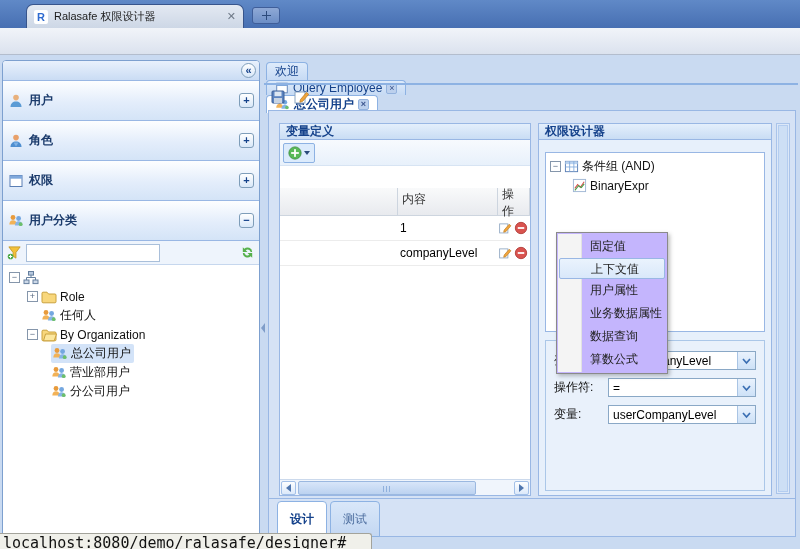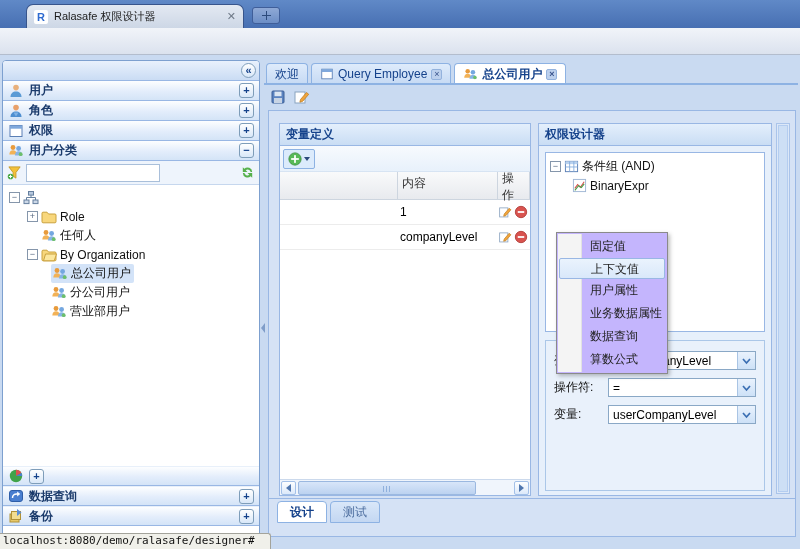--- a/index.html
+++ b/index.html
@@ -34,67 +34,67 @@
   .page{position:absolute;left:0;top:55px;width:800px;height:494px;background:#c9daf1;}
 
   
   .sidebar{position:absolute;left:2px;top:5px;width:258px;height:481px;
     border:1px solid #7da0cf;border-radius:4px 4px 0 0;background:#fff;overflow:hidden;box-sizing:border-box;}
   .sb-head{height:19px;background:linear-gradient(180deg,#e9f1fc,#cadcf4);
     border-bottom:1px solid #99b7e4;position:relative;}
   .collapse-btn{position:absolute;right:3px;top:2px;width:15px;height:15px;border:1px solid #7e9db9;
     border-radius:8px;background:linear-gradient(180deg,#fff,#d8e7f8);color:#15428b;font-weight:bold;
     font-size:11px;line-height:13px;text-align:center;box-sizing:border-box;}
-  .acc-row{height:20px;background:linear-gradient(180deg,#fdfeff,#e3edfb 55%,#d4e4f7);
+  .acc-row{height:40px;background:linear-gradient(180deg,#fdfeff,#e3edfb 55%,#d4e4f7);
     border-bottom:1px solid #99b7e4;display:flex;align-items:center;gap:5px;padding:0 5px;box-sizing:border-box;}
   .acc-label{font-weight:bold;color:#1a3a6b;flex:1;white-space:nowrap;}
   .tgl{width:15px;height:15px;border:1px solid #7e9db9;border-radius:3px;
     background:linear-gradient(180deg,#ffffff,#d8e7f8);color:#15428b;font-weight:bold;
     font-size:11px;line-height:12px;text-align:center;box-sizing:border-box;}
   .filter-row{height:24px;background:#eef4fc;border-bottom:1px solid #c6d7ee;
     display:flex;align-items:center;gap:4px;padding:0 4px;box-sizing:border-box;}
   .filter-input{width:128px;height:16px;border:1px solid #a9bfda;font-size:11px;padding:0 2px;}
   .tree{height:281px;background:#fff;overflow:hidden;position:relative;padding-top:3px;box-sizing:border-box;}
   .tree-row{height:19px;display:flex;align-items:center;gap:3px;white-space:nowrap;}
   .expander{width:11px;height:11px;border:1px solid #8596ab;background:#fff;color:#5a6b84;
     font-size:9px;line-height:9px;text-align:center;box-sizing:border-box;flex:none;}
   .spacer{width:11px;flex:none;}
   .node-label{color:#111;}
   .sel{display:inline-flex;align-items:center;gap:3px;background:#d3e3f8;border-radius:2px;padding:1px 3px 1px 1px;}
   .sb-bottom .acc-row{border-top:1px solid #e8f0fa;}
 
   
-  .mtabstrip{position:absolute;left:266px;top:7px;width:530px;height:22px;display:flex;align-items:flex-end;}
+  .mtabstrip{position:absolute;left:266px;top:7px;width:530px;height:22px;display:flex;align-items:flex-start;flex-direction:column;}
   .mtabline{position:absolute;left:264px;top:28px;width:534px;height:2px;background:#8db2e3;}
   .mtab{height:21px;display:inline-flex;align-items:center;gap:4px;padding:0 8px;
     border:1px solid #8db2e3;border-bottom:none;border-radius:4px 4px 0 0;
     background:linear-gradient(180deg,#deebfb,#c6daf4);color:#15428b;margin-right:3px;box-sizing:border-box;}
   .mtab.active{background:#fff;font-weight:bold;}
   .tab-x{width:11px;height:11px;background:#bcd0ed;border:1px solid #93b2dd;border-radius:2px;
     color:#39538c;font-size:9px;line-height:9px;text-align:center;box-sizing:border-box;}
   .mtoolbar{position:absolute;left:266px;top:31px;width:530px;height:22px;display:flex;align-items:center;gap:7px;padding-left:4px;box-sizing:border-box;}
 
   .content{position:absolute;left:268px;top:55px;width:528px;height:427px;
     border:1px solid #99b7e4;background:#d5e2f5;box-sizing:border-box;}
   .vscroll{position:absolute;right:5px;top:12px;width:14px;height:371px;background:#dce8f8;
     border:1px solid #aac4ea;box-sizing:border-box;}
   .vscroll-thumb{margin:1px;height:365px;background:#cddff5;border:1px solid #b4cdf0;}
 
   .panel{position:absolute;top:12px;border:1px solid #99b7e4;background:#fff;box-sizing:border-box;}
-  .panel-hd{height:22px;background:linear-gradient(180deg,#e4effc,#c9ddf4);border-bottom:1px solid #99b7e4;
+  .panel-hd{height:16px;background:linear-gradient(180deg,#e4effc,#c9ddf4);border-bottom:1px solid #99b7e4;
     display:flex;align-items:center;padding:0 6px;font-weight:bold;color:#15428b;box-sizing:border-box;}
   #varpanel{left:10px;width:252px;height:373px;}
   .vp-toolbar{height:26px;background:linear-gradient(180deg,#f7fafe,#e8f1fb);
     border-bottom:1px solid #d7e4f3;display:flex;align-items:center;padding:0 3px;box-sizing:border-box;}
   .add-btn{width:32px;height:20px;border:1px solid #8db2e3;border-radius:2px;background:#dcebfc;
     display:flex;align-items:center;justify-content:center;gap:2px;box-sizing:border-box;}
   .caret{width:0;height:0;border-left:3px solid transparent;border-right:3px solid transparent;border-top:4px solid #2c4a7c;}
   .vtable{position:absolute;left:0;top:48px;right:0;}
   .vt-hd{display:flex;height:28px;background:linear-gradient(180deg,#f9fafb,#e8eaee);
-    border-bottom:1px solid #cdd5df;color:#333;box-sizing:border-box;}
+    border-bottom:1px solid #cdd5df;color:#333;box-sizing:border-box;margin-top:16px;}
   .vt-hd>div{border-right:1px solid #cdd5df;padding:3px 4px 0 4px;box-sizing:border-box;}
   .vt-row{display:flex;height:24px;border-bottom:1px solid #ececec;align-items:center;}
   .c1{width:118px;flex:none;}
   .c2{width:100px;flex:none;padding-left:2px;box-sizing:border-box;}
   .c3{flex:1;display:flex;align-items:center;gap:2px;}
   .hscroll{position:absolute;left:0;bottom:0;right:0;height:16px;background:#f0f5fc;border-top:1px solid #cbd9ec;box-sizing:border-box;}
   .hs-btn{position:absolute;top:1px;width:15px;height:14px;background:linear-gradient(180deg,#fdfeff,#dcE9fa);
     background:linear-gradient(180deg,#fdfeff,#dce9fa);border:1px solid #a3c0e8;border-radius:2px;
     display:flex;align-items:center;justify-content:center;box-sizing:border-box;}
   .hs-thumb{position:absolute;left:18px;top:1px;width:178px;height:14px;border:1px solid #9bb8e0;border-radius:2px;
@@ -120,31 +120,31 @@
   .menu{position:absolute;left:287px;top:121px;width:112px;height:142px;background:#c4b5fd;
     border:1px solid #8a8a8a;box-shadow:2px 2px 4px rgba(0,0,0,.25);z-index:40;box-sizing:border-box;padding-top:2px;}
   .menu-gutter{position:absolute;left:1px;top:1px;bottom:1px;width:23px;background:#f4f4f4;border-right:1px solid #e2e2e2;}
   .mi{position:relative;height:23px;line-height:23px;padding-left:33px;color:#222;white-space:nowrap;}
   .mi.hover{margin:0 2px;height:21px;line-height:21px;padding-left:31px;border:1px solid #99b7e4;border-radius:2px;
     background:linear-gradient(180deg,#eaf3fd,#d9e8fa);box-sizing:border-box;}
 
   
   .btabs{position:absolute;left:0;right:0;top:387px;height:30px;border-top:1px solid #99b7e4;
     display:flex;align-items:flex-start;padding:2px 0 0 8px;box-sizing:border-box;gap:3px;}
-  .dtab{height:22px;display:flex;align-items:center;padding:0 12px;border:1px solid #8db2e3;border-radius:4px 4px 0 0;
+  .dtab{height:36px;display:flex;align-items:center;padding:0 12px;border:1px solid #8db2e3;border-radius:4px 4px 0 0;
     background:linear-gradient(180deg,#d9e7f9,#c3d7f2);color:#4a6b9d;box-sizing:border-box;}
   .dtab.active{background:#fff;color:#15428b;font-weight:bold;}
 
   .splitter-handle{position:absolute;left:261px;top:268px;width:0;height:0;
     border-top:5px solid transparent;border-bottom:5px solid transparent;border-right:4px solid #7f9dc9;}
 
   .statusbar{position:absolute;left:0;bottom:0;height:14px;background:#f0f0ea;
     border-top:1px solid #a3a39b;border-right:1px solid #a3a39b;border-radius:0 3px 0 0;
-    font-family:"DejaVu Sans Mono",monospace;font-size:11px;color:#111;
-    padding:0 15px 1px 3px;z-index:60;white-space:nowrap;}
+    font-family:"DejaVu Sans Mono",monospace;font-size:15px;color:#111;
+    padding:0 25px 1px 3px;z-index:60;white-space:nowrap;}
 </style>
 </head>
 <body>
 
 <div id="screen">
 
   <div class="tabstrip">
     <div class="btab">
       <span class="favicon">R</span>
       <span class="btab-title">Ralasafe 权限设计器</span>
@@ -301,31 +301,31 @@
           </span>
         </div>
         <div class="tree-row" style="padding-left:48px">
           <svg width="16" height="16" viewBox="0 0 16 16">
               <circle cx="5" cy="4.5" r="2.4" fill="#e89b3c"></circle>
               <path d="M1.3 11.5c0-2.9 1.6-4.3 3.7-4.3s3.7 1.4 3.7 4.3z" fill="#f2b257"></path>
               <circle cx="10.6" cy="5.5" r="2.4" fill="#74a7e0"></circle>
               <path d="M6.9 12.6c0-2.9 1.6-4.3 3.7-4.3s3.7 1.4 3.7 4.3z" fill="#86b4e6"></path>
               <circle cx="12.7" cy="11.2" r="1.9" fill="#6cbf6a"></circle>
             </svg>
-          <span class="node-label">分公司用户</span>
+          <span class="node-label">营业部用户</span>
         </div>
         <div class="tree-row" style="padding-left:48px">
           <svg width="16" height="16" viewBox="0 0 16 16">
               <circle cx="5" cy="4.5" r="2.4" fill="#e89b3c"></circle>
               <path d="M1.3 11.5c0-2.9 1.6-4.3 3.7-4.3s3.7 1.4 3.7 4.3z" fill="#f2b257"></path>
               <circle cx="10.6" cy="5.5" r="2.4" fill="#74a7e0"></circle>
               <path d="M6.9 12.6c0-2.9 1.6-4.3 3.7-4.3s3.7 1.4 3.7 4.3z" fill="#86b4e6"></path>
               <circle cx="12.7" cy="11.2" r="1.9" fill="#6cbf6a"></circle>
             </svg>
-          <span class="node-label">营业部用户</span>
+          <span class="node-label">分公司用户</span>
         </div>
       </div>
 
       <div class="sb-bottom">
         <div class="acc-row">
           <svg width="16" height="16" viewBox="0 0 16 16">
               <circle cx="8" cy="8" r="6.2" fill="#3fa34a"></circle>
               <path d="M8 8V1.8a6.2 6.2 0 0 1 5.4 3.1z" fill="#d9534f"></path>
               <path d="M8 8l5.4-3.1A6.2 6.2 0 0 1 14.2 8z" fill="#4a7fd0"></path>
             </svg>

